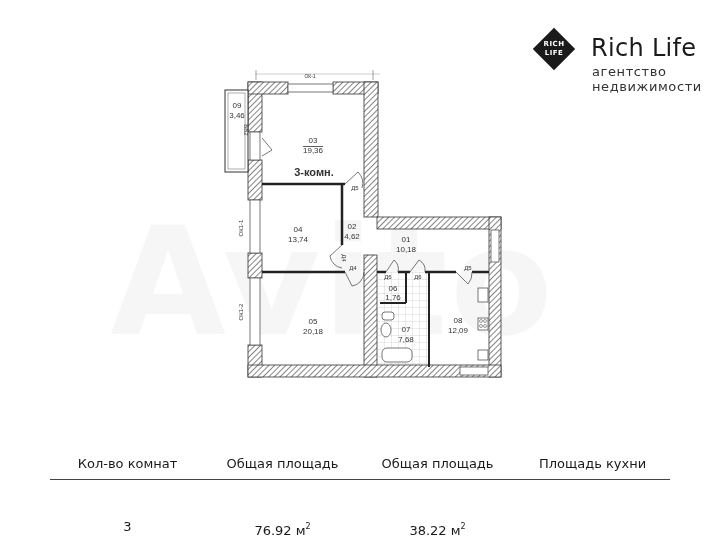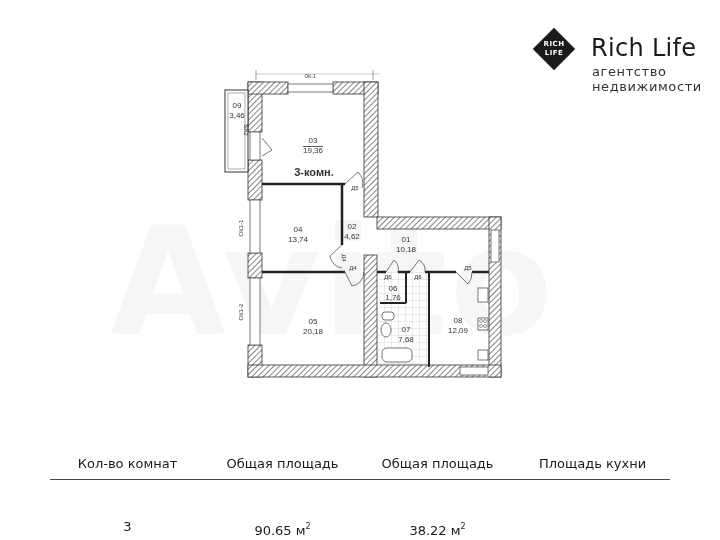--- a/index.html
+++ b/index.html
@@ -154,16 +154,16 @@
 <div class="stats">
   <div class="row head">
     <div class="cell">Кол-во комнат</div>
     <div class="cell">Общая площадь</div>
     <div class="cell">Общая площадь</div>
     <div class="cell">Площадь кухни</div>
   </div>
   <div class="divider"></div>
   <div class="row vals">
     <div class="cell"><span>3</span></div>
-    <div class="cell"><span>90.65 м</span><sup>2</sup></div>
+    <div class="cell"><span>76.92 м</span><sup>2</sup></div>
     <div class="cell"><span>38.22 м</span><sup>2</sup></div>
   </div>
 </div>
 
 </body></html>

